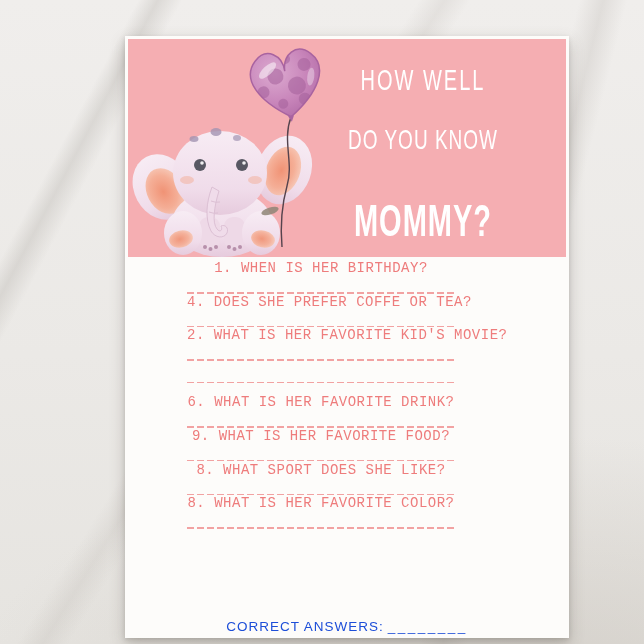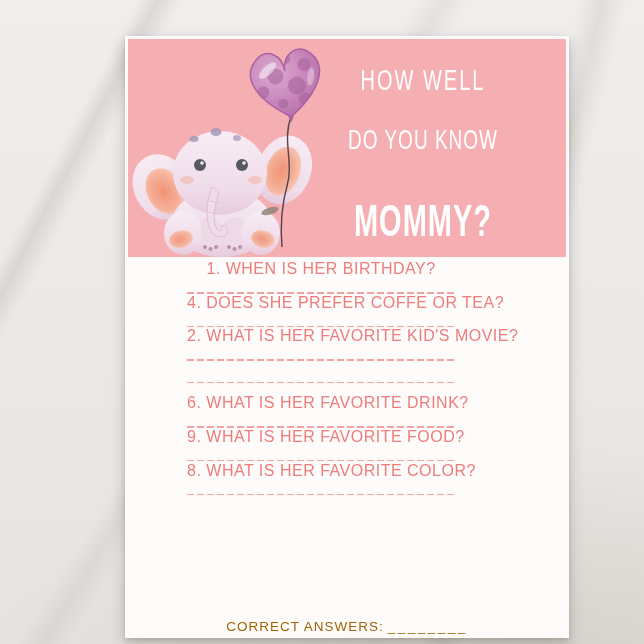--- a/index.html
+++ b/index.html
@@ -33,30 +33,30 @@
   .t1{top:24px;}
   .t2{top:84px;font-size:19px;letter-spacing:1px;}
   .t3{
     position:absolute;left:0;width:100%;top:158px;
     font-size:29px;font-weight:bold;letter-spacing:1px;
     transform:scaleY(1.5);transform-origin:center top;white-space:nowrap;
   }
   .questions{position:absolute;left:62px;top:227px;width:268px;}
   .q-row{height:33.6px;display:flex;flex-direction:column;}
   .q-text{
-    font-size:16px;letter-spacing:.5px;line-height:11px;
-    color:#ee7c7c;text-align:center;white-space:nowrap;
+    font-size:14px;letter-spacing:.5px;line-height:11px;
+    color:#ee7c7c;text-align:center;white-space:nowrap;font-family:Liberation Mono, monospace;
   }
   .q-line{
     margin-top:18px;height:1.5px;
     background-image:repeating-linear-gradient(to right,#f2a2a2 0px,#f2a2a2 7px,transparent 7px,transparent 10px);
   }
   .footer{
     position:absolute;left:0;right:0;top:583px;text-align:center;
-    color:#a16207;font-size:13.5px;letter-spacing:1px;font-weight:normal;white-space:nowrap;
+    color:#1d4ed8;font-size:13.5px;letter-spacing:1px;font-weight:normal;white-space:nowrap;
   }
   .footer .blank{letter-spacing:2.5px;margin-left:4px;}
 </style>
 </head>
 <body>
 
 <div class="scene">
   <div class="card">
 
     <div class="header">
@@ -169,20 +169,24 @@
         </div>
         <div class="q-row">
           <div class="q-text">6. WHAT IS HER FAVORITE DRINK?</div>
           <div class="q-line"></div>
         </div>
         <div class="q-row">
           <div class="q-text">9. WHAT IS HER FAVORITE FOOD?</div>
           <div class="q-line"></div>
         </div>
         <div class="q-row">
+          <div class="q-text">8. WHAT SPORT DOES SHE LIKE?</div>
+          <div class="q-line"></div>
+        </div>
+        <div class="q-row">
           <div class="q-text">8. WHAT IS HER FAVORITE COLOR?</div>
           <div class="q-line"></div>
         </div>
       </div>
 
     <div class="footer">
       <span>CORRECT ANSWERS:</span><span class="blank">________</span>
     </div>
 
   </div>

